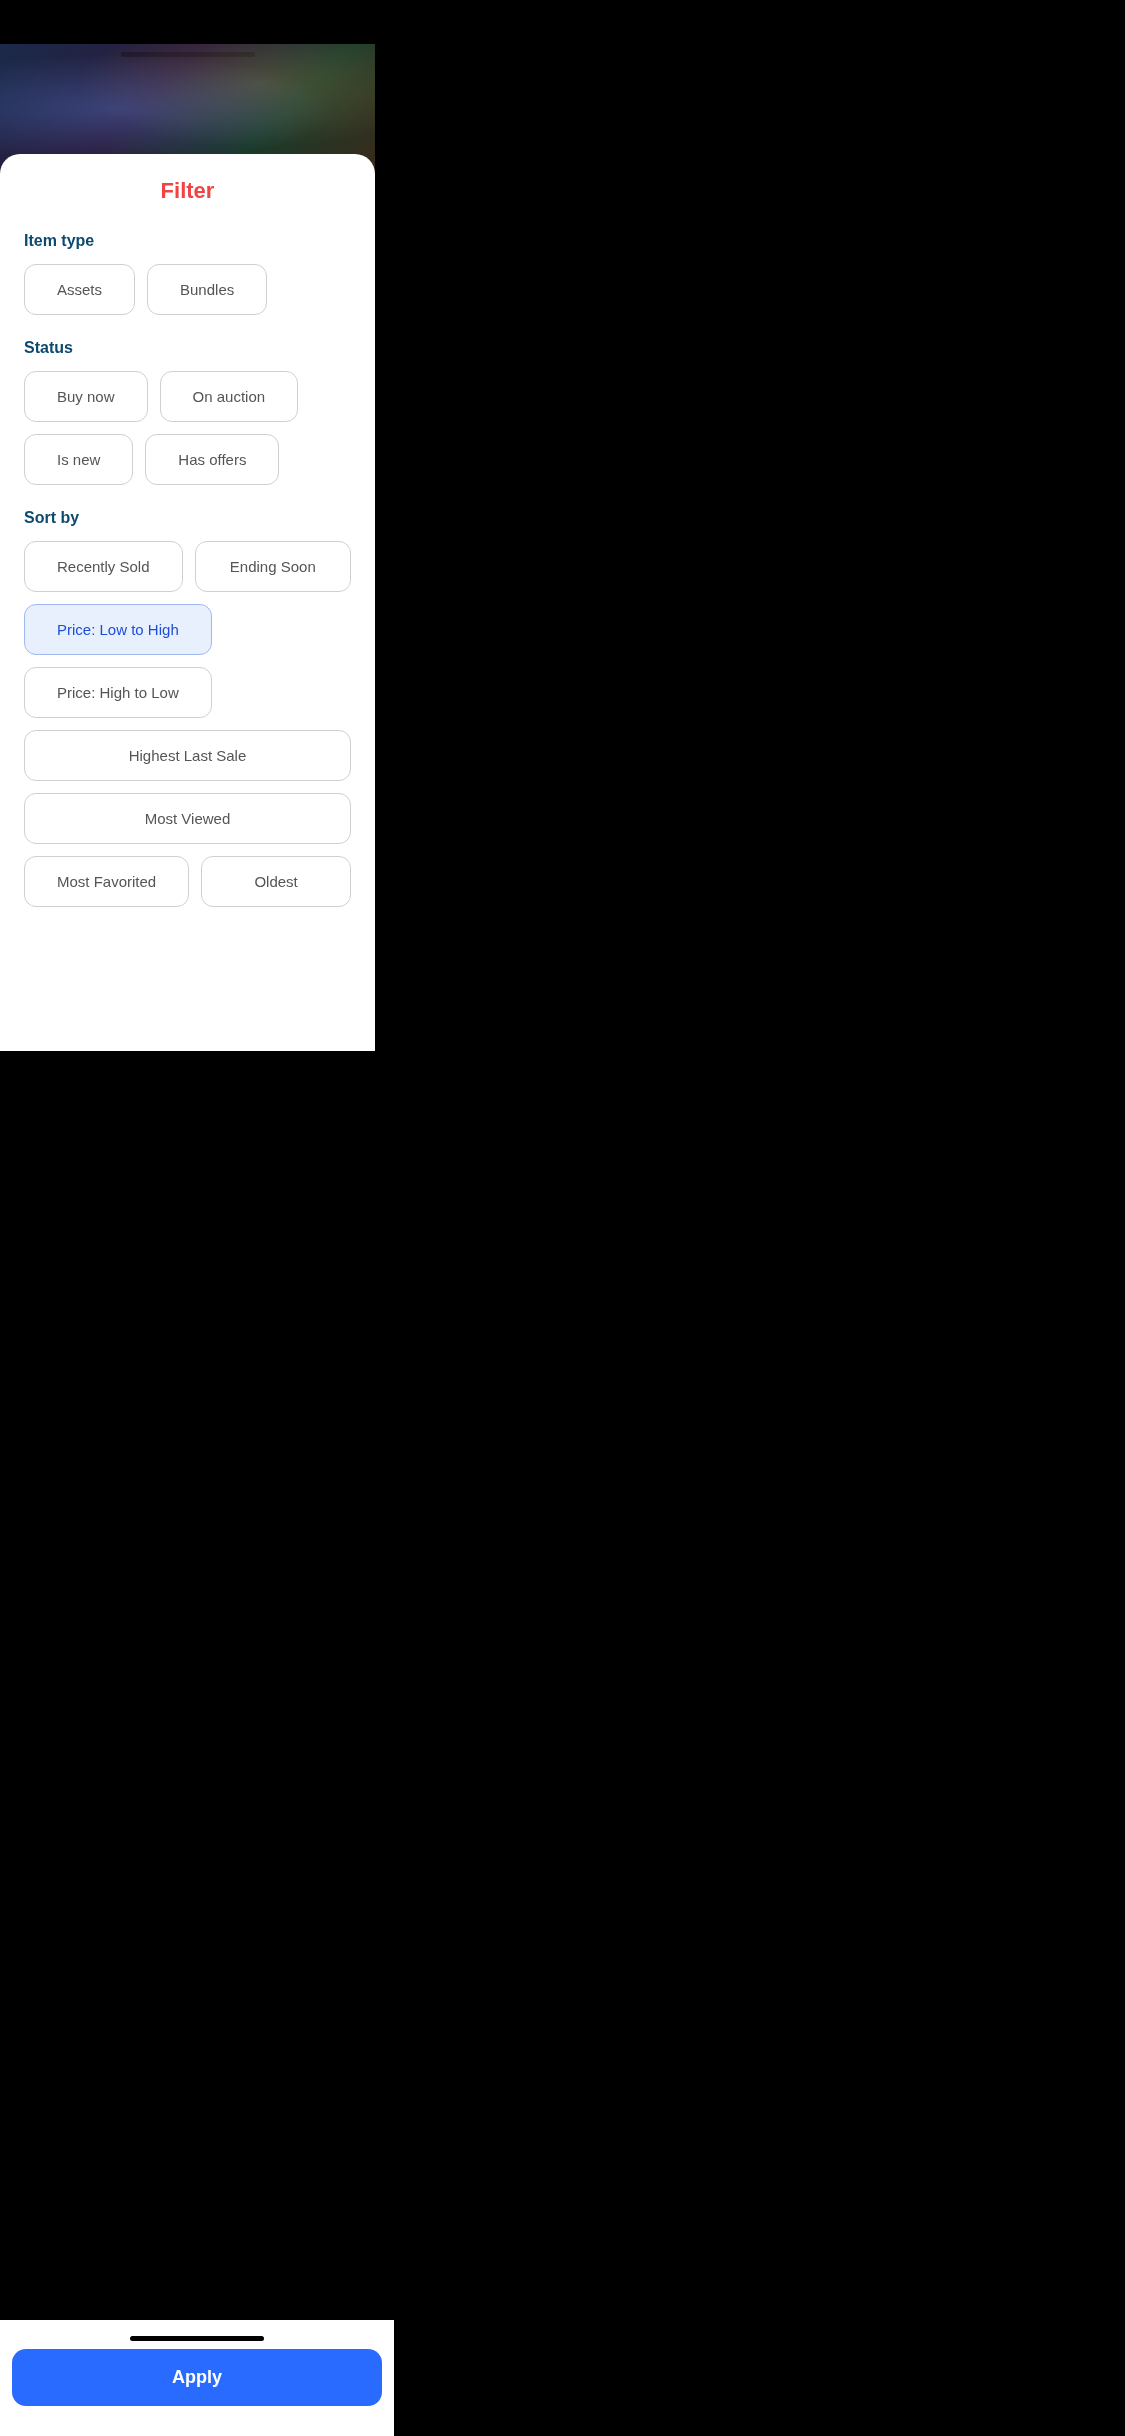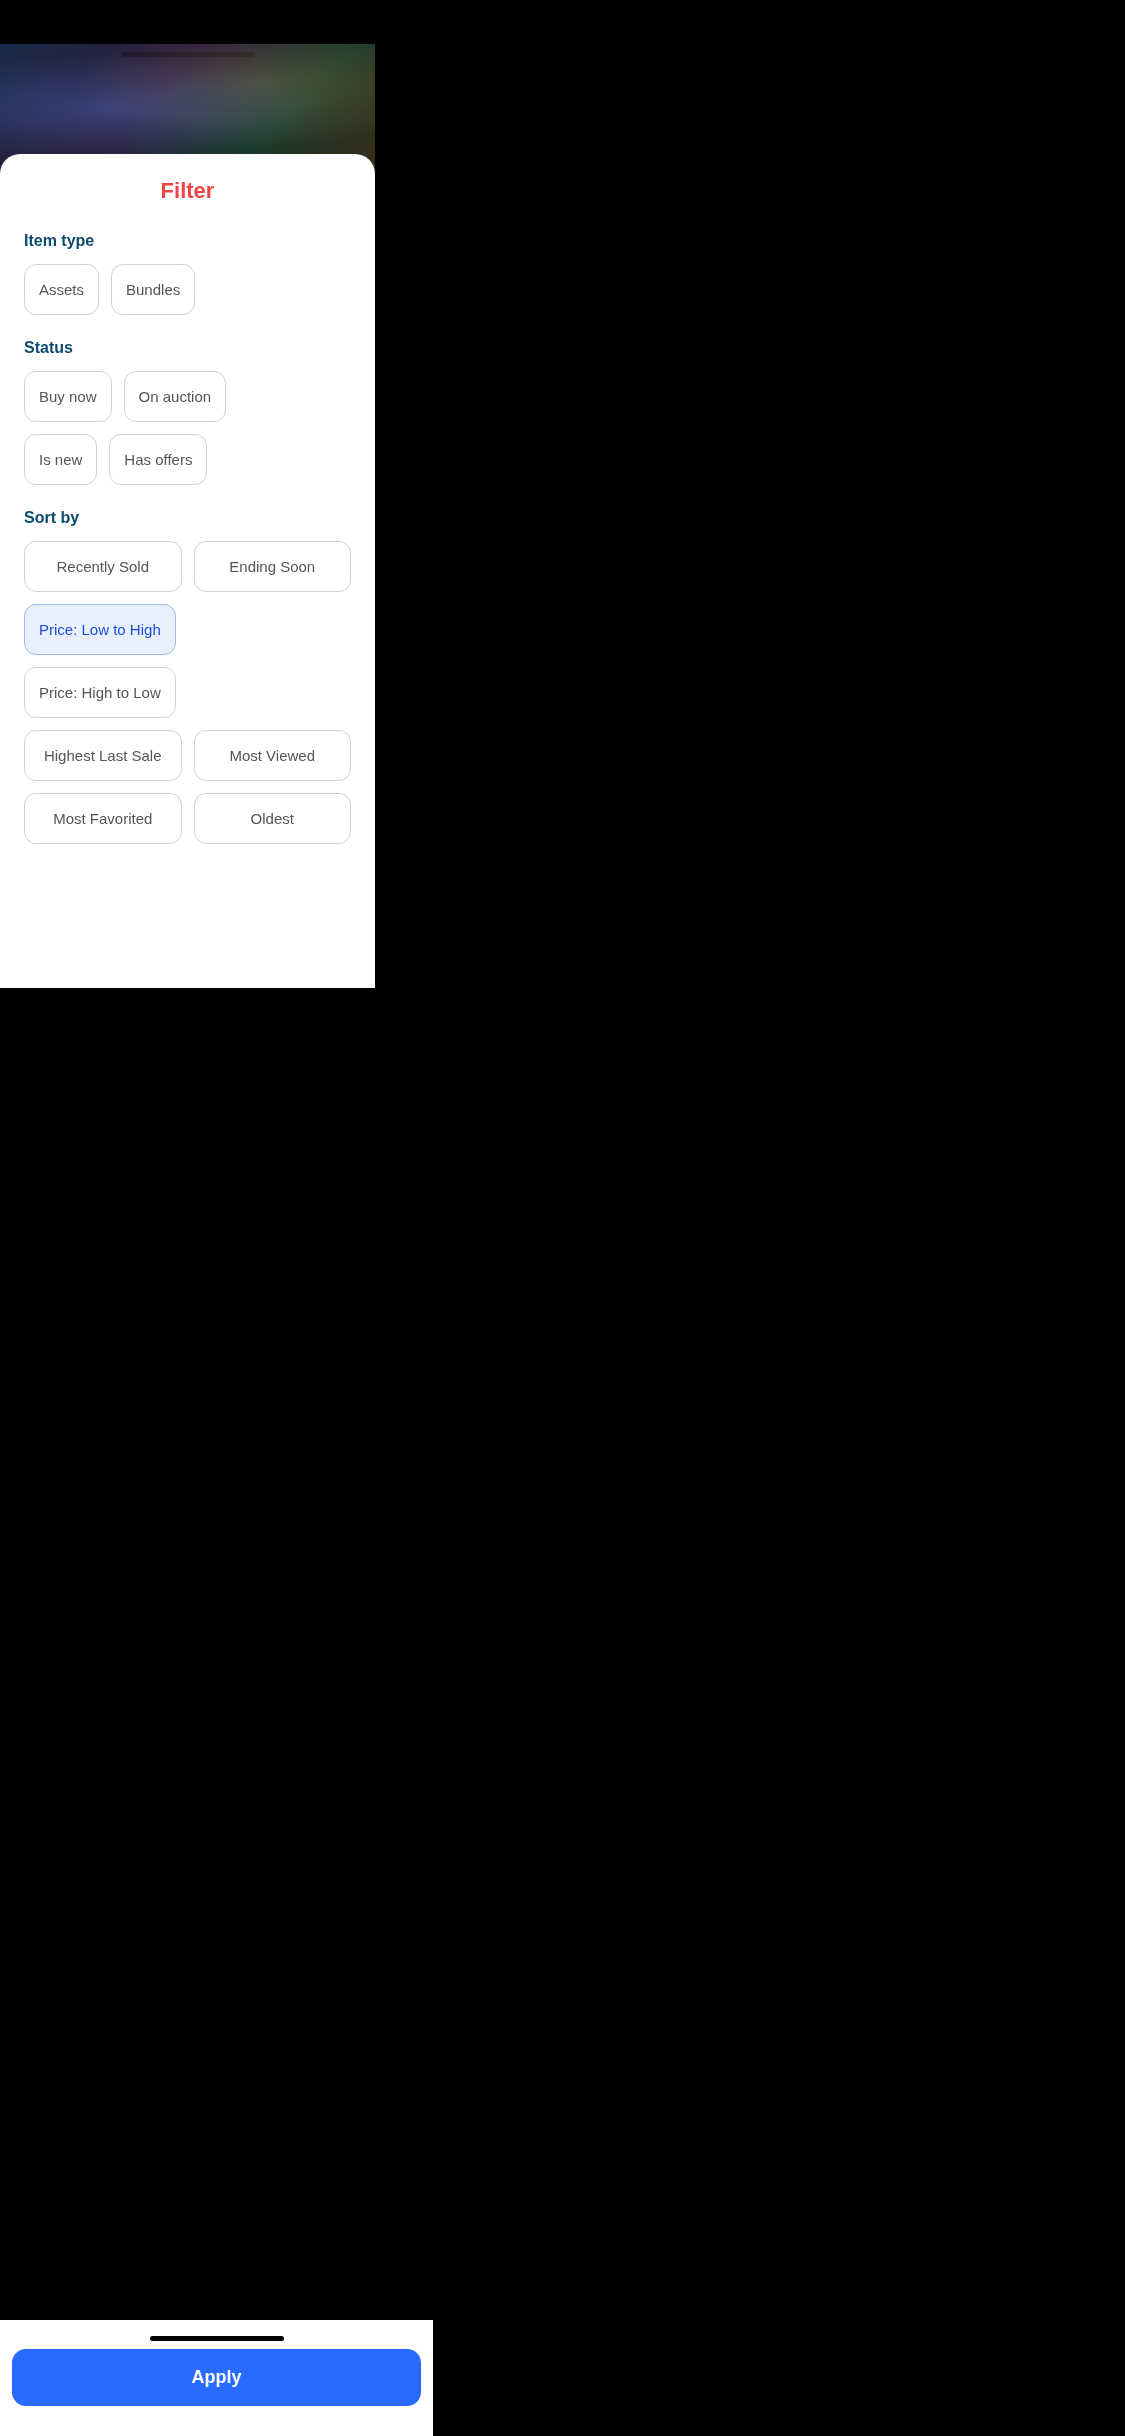--- a/index.html
+++ b/index.html
@@ -98,21 +98,21 @@
       display: flex;
       flex-wrap: wrap;
       gap: 12px;
       margin-bottom: 12px;
     }
 
     .filter-btn {
       border: 1.5px solid #d0d0d0;
       background: #fff;
       border-radius: 12px;
-      padding: 16px 14px;
+      padding: 16px 32px;
       font-size: 15px;
       color: #555;
       cursor: pointer;
       white-space: nowrap;
       font-family: inherit;
       font-weight: 400;
     }
 
     .filter-btn.active {
       background: #e8f0fe;
@@ -122,21 +122,21 @@
     }
 
     .filter-btn.wide {
       flex: 1;
     }
 
     .apply-btn-container {
       position: fixed;
       bottom: 0;
       left: 0;
-      width: 433px;
+      width: 394px;
       padding: 16px 12px 30px;
       background: #fff;
     }
 
     .apply-btn {
       width: 100%;
       padding: 18px;
       background: #2a6bff;
       color: #fff;
       font-size: 18px;

